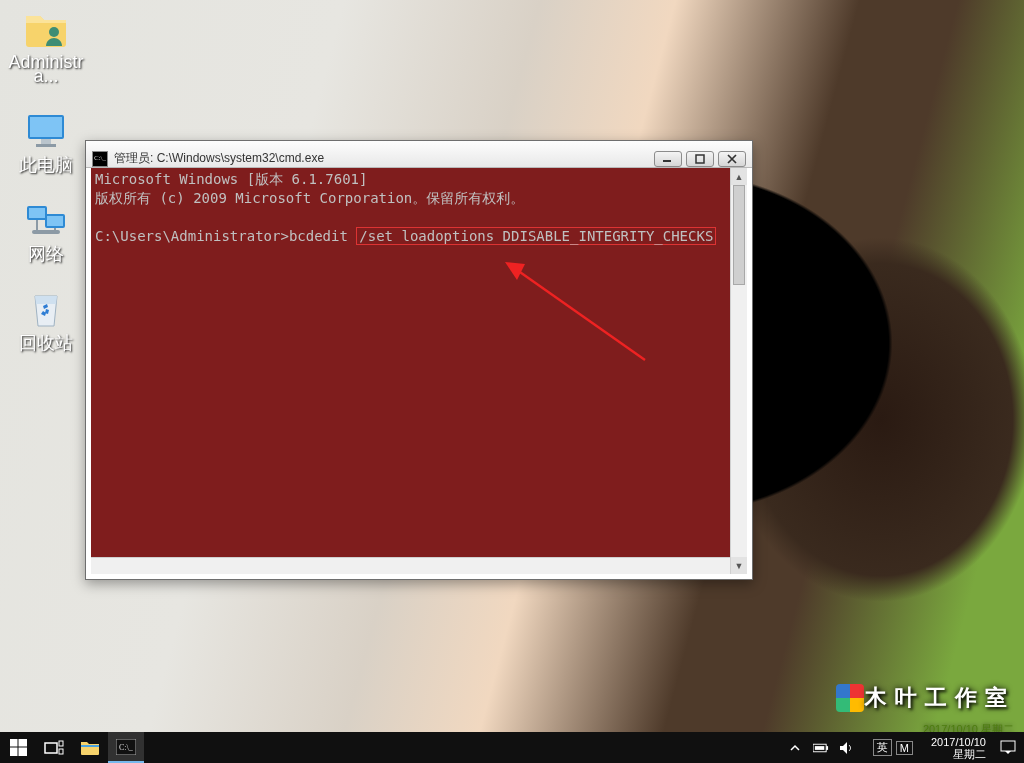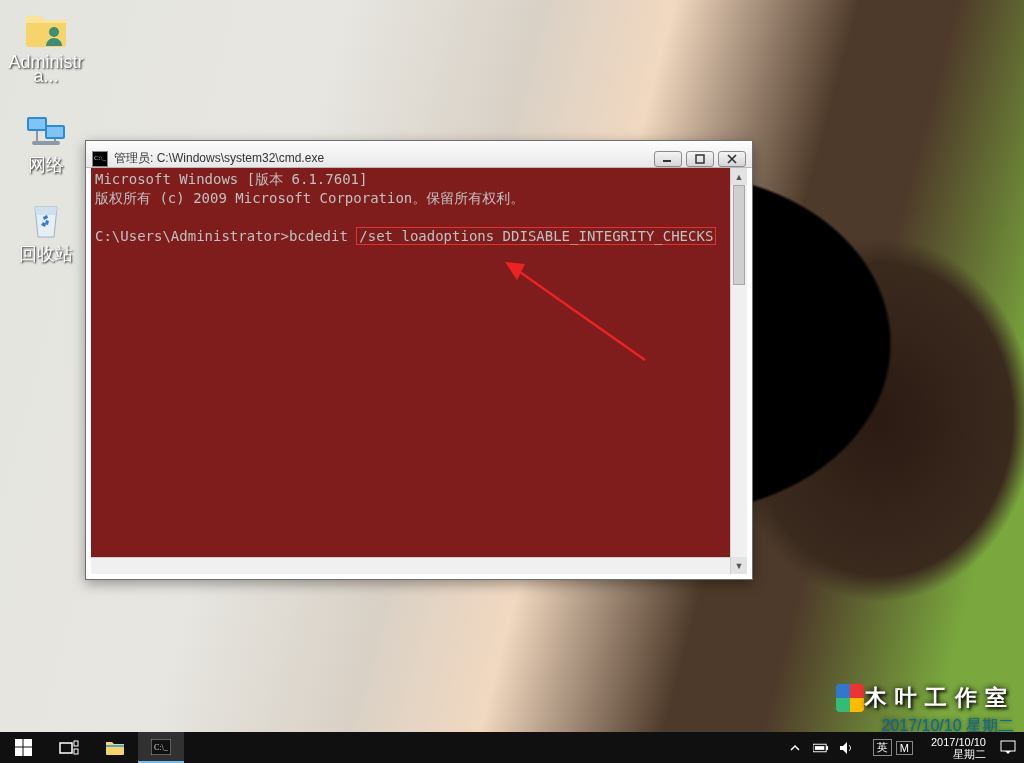--- a/index.html
+++ b/index.html
@@ -66,34 +66,34 @@
   background:#f0f0f0; border-top:1px solid #d0d0d0;
 }
 
 
 .arrow { position:absolute; top:250px; left:495px; pointer-events:none; }
 
 
 .wm1 { position:absolute; right:16px; bottom:50px; display:flex; align-items:center; gap:1px; }
 .wm1 .logo { width:28px; height:28px; background:conic-gradient(#e33 0 25%,#fb0 0 50%,#3b7 0 75%,#37c 0); border-radius:4px; }
 .wm1 .txt { color:#fff; font-size:22px; font-weight:700; text-shadow:0 0 6px #000,2px 2px 3px rgba(0,0,0,.8); letter-spacing:1px; }
-.wm2 { position:absolute; right:10px; bottom:26px; color:#0369a1; font-size:16px; text-shadow:0 0 4px rgba(0,0,0,.7); }
+.wm2 { position:absolute; right:10px; bottom:26px; color:#4d7c0f; font-size:11px; text-shadow:0 0 4px rgba(0,0,0,.7); }
 .wm3 { position:absolute; right:8px; bottom:3px; color:#dcc8f7; font-size:18px; font-family:"SimHei"; }
 
 
 .taskbar {
   position:absolute; left:0; right:0; bottom:0; height:31px;
   background:#101010; color:#fff;
   display:flex; align-items:center;
   font-size:12px;
 }
 .tb-left, .tb-right { display:flex; align-items:center; height:100%; }
 .tb-left { gap:0; }
 .tb-item {
-  width:46px; height:100%; display:flex; align-items:center; justify-content:center;
+  width:36px; height:100%; display:flex; align-items:center; justify-content:center;
   cursor:pointer;
 }
 .tb-item.active { background:rgba(255,255,255,.14); border-bottom:2px solid #76b9ed; }
 .tb-spacer { flex:1; }
 .tb-right { gap:10px; padding:0 8px; }
 .tray-ico { width:16px; height:16px; display:flex; align-items:center; justify-content:center; cursor:pointer; }
 .tb-time { font-size:11px; line-height:12px; text-align:right; padding:0 4px; }
 .ime { padding:0 4px; font-size:12px; height:100%; display:flex; align-items:center; cursor:pointer; }
 .ime span{ border:1px solid #888; padding:0 3px; margin-left:4px; font-size:11px; }
 
@@ -111,20 +111,31 @@
       <svg width="44" height="40" viewBox="0 0 44 40">
           <path fill="#f7d36b" d="M2 8h14l4 4h22v24a3 3 0 0 1-3 3H5a3 3 0 0 1-3-3z"></path>
           <path fill="#fbe39a" d="M2 8h14l4 4h22v3H2z"></path>
           <circle cx="30" cy="24" r="5" fill="#3e8d74"></circle>
           <path fill="#3e8d74" d="M22 38c0-5 4-8 8-8s8 3 8 8z"></path>
         </svg>
     </div>
     <div class="lbl">Administra...</div>
   </div>
 
+  <div class="desk-icon">
+    <div class="glyph">
+      <svg width="44" height="40" viewBox="0 0 44 40">
+          <rect x="4" y="4" width="36" height="24" rx="2" fill="#2e8ad4"></rect>
+          <rect x="6" y="6" width="32" height="20" fill="#7ec4f5"></rect>
+          <rect x="17" y="28" width="10" height="5" fill="#b9c4cc"></rect>
+          <rect x="12" y="33" width="20" height="3" fill="#8c9aa5"></rect>
+        </svg>
+    </div>
+    <div class="lbl">此电脑</div>
+  </div>
 
   <div class="desk-icon">
     <div class="glyph">
       <svg width="44" height="40" viewBox="0 0 44 40">
           <rect x="3" y="6" width="20" height="14" rx="2" fill="#2e8ad4"></rect>
           <rect x="5" y="8" width="16" height="10" fill="#7ec4f5"></rect>
           <rect x="21" y="14" width="20" height="14" rx="2" fill="#2e8ad4"></rect>
           <rect x="23" y="16" width="16" height="10" fill="#7ec4f5"></rect>
           <rect x="8" y="30" width="28" height="4" rx="2" fill="#8c9aa5"></rect>
           <rect x="12" y="20" width="2" height="10" fill="#8c9aa5"></rect>

